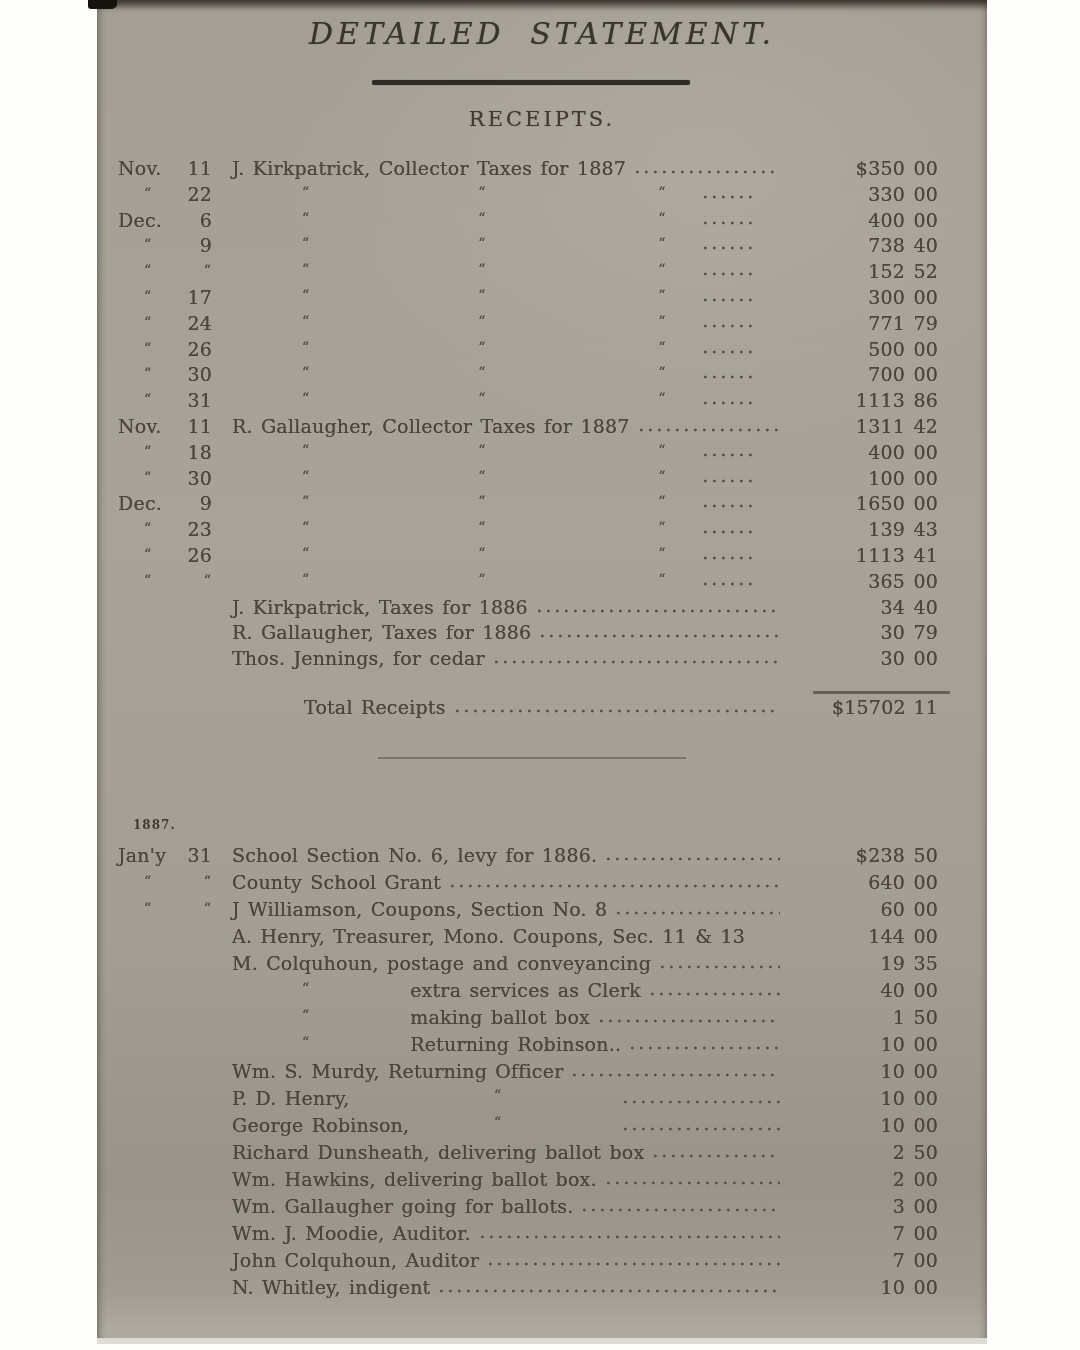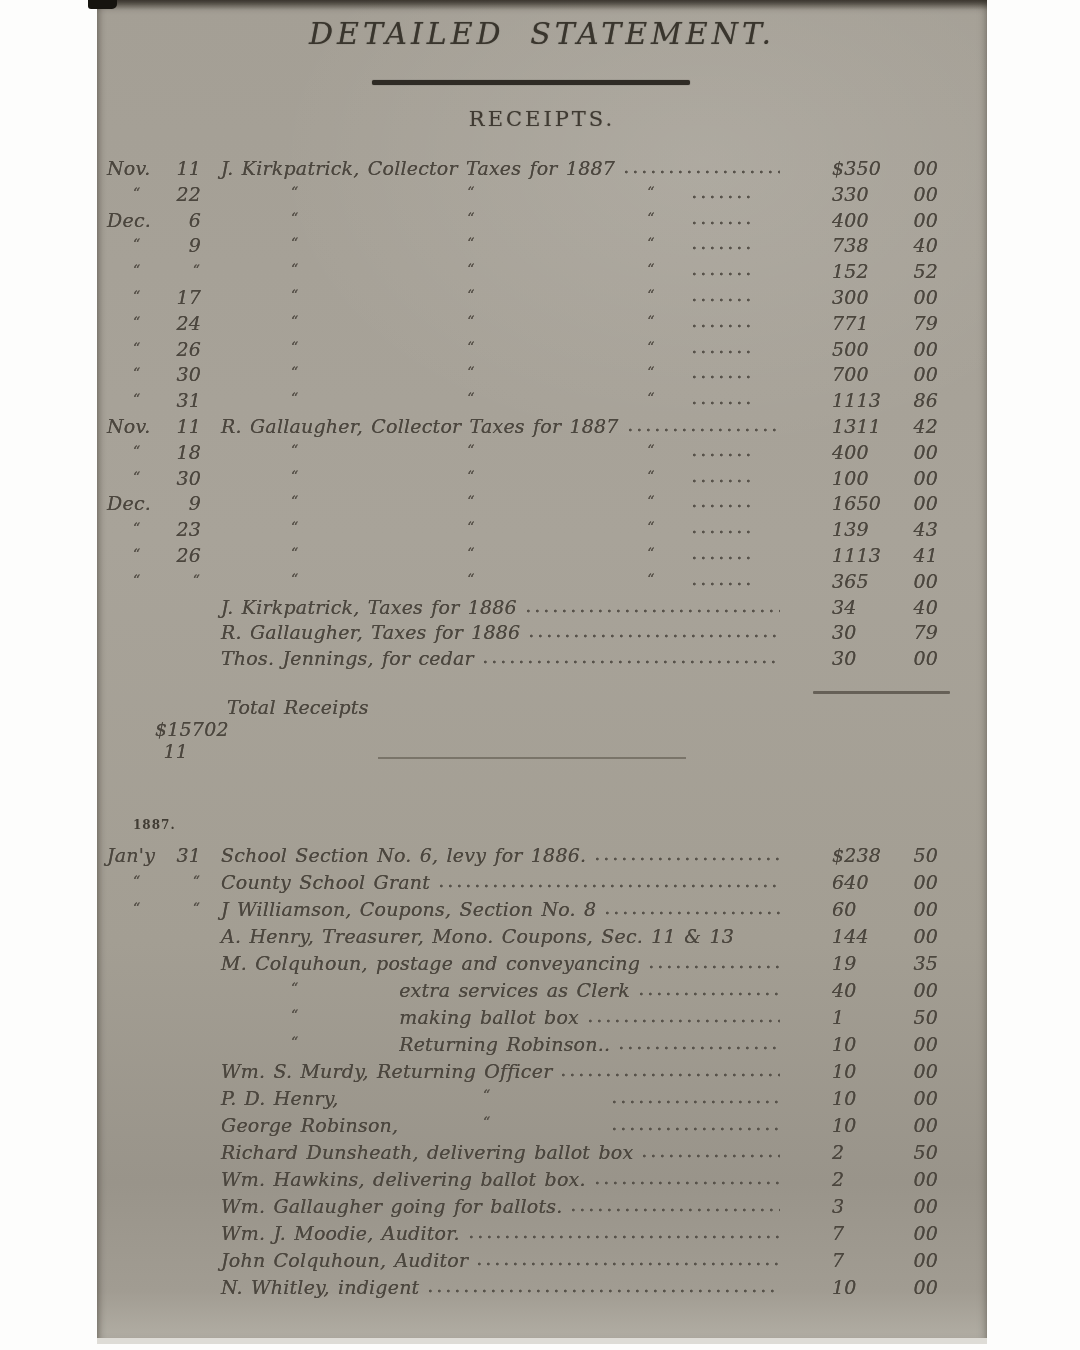--- a/index.html
+++ b/index.html
@@ -26,45 +26,45 @@
          box-shadow:0 0 1px rgba(47,43,37,.8);border-radius:2px;}
   .sec-head{position:absolute;left:0;width:100%;text-align:center;font-size:21px;
          letter-spacing:3px;color:#3f3a32;text-shadow:0 0 1px rgba(63,58,50,.55);}
   .h-rec{top:107px;}
   .h-exp{top:781px;}
   .year{position:absolute;top:818px;left:36px;font-size:12px;font-weight:700;letter-spacing:1px;color:#413c34;}
 
   .tbl{position:absolute;left:0;right:0;}
   .t-rec{top:157px;}
   .t-exp{top:844px;}
-  .row{display:flex;align-items:baseline;height:25.8px;padding:0 49px 0 10px;
+  .row{display:flex;align-items:baseline;height:25.8px;padding:0 49px 0 21px;
        font-size:19px;letter-spacing:.2px;word-spacing:2px;
-       text-shadow:0 0 .6px rgba(70,64,55,.85);font-style:italic;}
+       text-shadow:0 0 .6px rgba(70,64,55,.85);}
   .t-exp .row{height:27px;}
   .c-m{width:57px;flex:none;}
   .c-d{width:37px;flex:none;text-align:right;}
   .c-desc{flex:1;min-width:0;margin-left:20px;display:flex;align-items:baseline;position:relative;}
-  .amt{width:73px;flex:none;text-align:left;margin-left:48px;}
+  .amt{width:73px;flex:none;text-align:right;margin-left:48px;}
   .cents{width:33px;flex:none;text-align:right;}
   .q{font-size:14px;color:#565149;position:relative;top:-4px;letter-spacing:1px;}
   .c-m.q{padding-left:26px;top:-3px;width:31px;}
   .c-d.q{top:-3px;}
   .p1{margin-left:70px;}
   .p2{margin-left:168px;}
   .p3{margin-left:172px;}
   .e1{margin-left:70px;}
   .ind{margin-left:100px;}
   .ind2{}
   .name-fixed{width:382px;flex:none;position:relative;}
   .name-fixed .q{position:absolute;left:262px;top:0;}
   .dots{flex:1;height:6px;align-self:flex-end;margin:0 4px 4px 9px;
         background-image:radial-gradient(circle at 2.2px 3px,#57524a 1.25px,rgba(0,0,0,0) 1.7px);
         background-size:9px 6px;background-repeat:repeat-x;background-position:left bottom;}
   .dots.short{margin-left:36px;margin-right:32px;}
-  .row-total{margin-top:23px;height:27px;flex-direction:column;}
+  .row-total{margin-top:23px;height:27px;}
   .row-total .lbl{margin-left:72px;}
   .sum-rule{position:absolute;top:691px;left:716px;width:137px;height:2.5px;background:rgba(80,75,65,.75);border-radius:1px;}
   .mid-rule{position:absolute;top:757px;left:281px;width:308px;height:2px;background:rgba(85,80,70,.55);}
   .bottom-strip{position:absolute;left:0;right:0;bottom:0;height:6px;background:#dedcd6;}
 </style>
 </head>
 <body>
 
 <div class="stage">
   <div class="paper">

